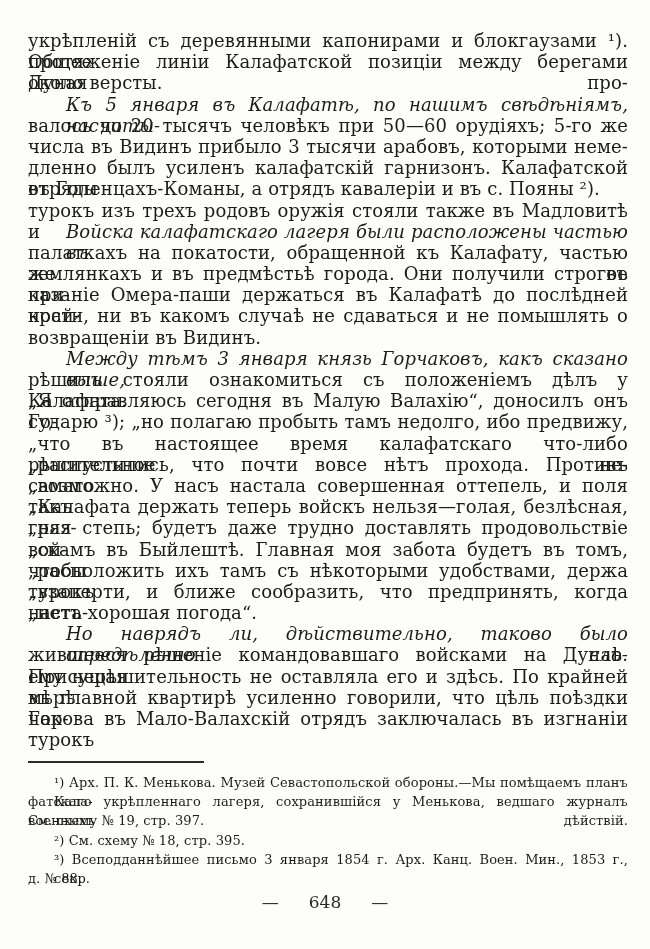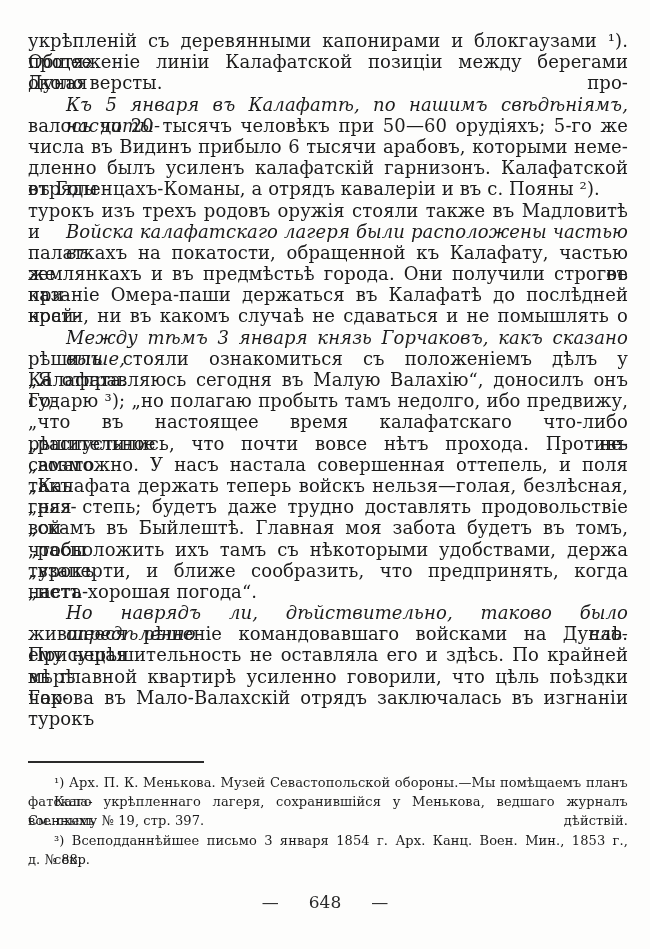--- a/index.html
+++ b/index.html
@@ -77,31 +77,32 @@
 
   <main class="main" id="main-text">
       <div>
         <div class="line">укрѣпленій съ деревянными капонирами и блокгаузами ¹). Общее</div>
         <div class="line">протяженіе линіи Калафатской позиціи между берегами Дуная про-</div>
         <div class="line left">около версты.</div>
       </div>
       <div>
         <div class="line indent">Къ 5 января въ Калафатѣ, по нашимъ свѣдѣніямъ, насчиты-</div>
         <div class="line">валось до 20 тысячъ человѣкъ при 50—60 орудіяхъ; 5-го же</div>
-        <div class="line">числа въ Видинъ прибыло 6 тысячи арабовъ, которыми неме-</div>
+        <div class="line">числа въ Видинъ прибыло 3 тысячи арабовъ, которыми неме-</div>
         <div class="line">дленно былъ усиленъ калафатскій гарнизонъ. Калафатской отряды</div>
         <div class="line left">въ Голенцахъ-Команы, а отрядъ кавалеріи и въ с. Пояны ²).</div>
         <div class="line">турокъ изъ трехъ родовъ оружія стояли также въ Мадловитѣ и</div>
       </div>
       <div>
         <div class="line indent">Войска калафатскаго лагеря были расположены частью въ</div>
         <div class="line">палаткахъ на покатости, обращенной къ Калафату, частью же въ</div>
         <div class="line">землянкахъ и въ предмѣстьѣ города. Они получили строгое при-</div>
         <div class="line">казаніе Омера-паши держаться въ Калафатѣ до послѣдней край-</div>
         <div class="line">ности, ни въ какомъ случаѣ не сдаваться и не помышлять о</div>
+        <div class="line left">возвращеніи въ Видинъ.</div>
       </div>
       <div>
         <div class="line indent">Между тѣмъ 3 января князь Горчаковъ, какъ сказано выше,</div>
         <div class="line">рѣшилъ стояли ознакомиться съ положеніемъ дѣлъ у Калафата.</div>
         <div class="line">„Я отправляюсь сегодня въ Малую Валахію“, доносилъ онъ Го-</div>
         <div class="line">сударю ³); „но полагаю пробыть тамъ недолго, ибо предвижу,</div>
         <div class="line">„что въ настоящее время калафатскаго что-либо рѣшительное не-</div>
         <div class="line">„распустились, что почти вовсе нѣтъ прохода. Противъ самаго</div>
         <div class="line">„возможно. У насъ настала совершенная оттепель, и поля такъ</div>
         <div class="line">„Калафата держать теперь войскъ нельзя—голая, безлѣсная, гряз-</div>
@@ -119,20 +120,21 @@
         <div class="line">чакова въ Мало-Валахскій отрядъ заключалась въ изгнаніи турокъ</div>
       </div>
     </main>
 
   <div class="rule"></div>
 
   <section class="footnotes" id="footnotes">
       <div class="fline indent">¹) Арх. П. К. Менькова. Музей Севастопольской обороны.—Мы помѣщаемъ планъ Кала-</div>
       <div class="fline">фатскаго укрѣпленнаго лагеря, сохранившійся у Менькова, ведшаго журналъ военныхъ дѣйствій.</div>
       <div class="fline left">См. схему № 19, стр. 397.</div>
+      <div class="fline indent left">²) См. схему № 18, стр. 395.</div>
       <div class="fline indent">³) Всеподданнѣйшее письмо 3 января 1854 г. Арх. Канц. Воен. Мин., 1853 г., секр.</div>
       <div class="fline left">д. № 88.</div>
     </section>
 
   <footer class="pagenum">
     <span>—</span>
     <span>648</span>
     <span>—</span>
   </footer>
 

